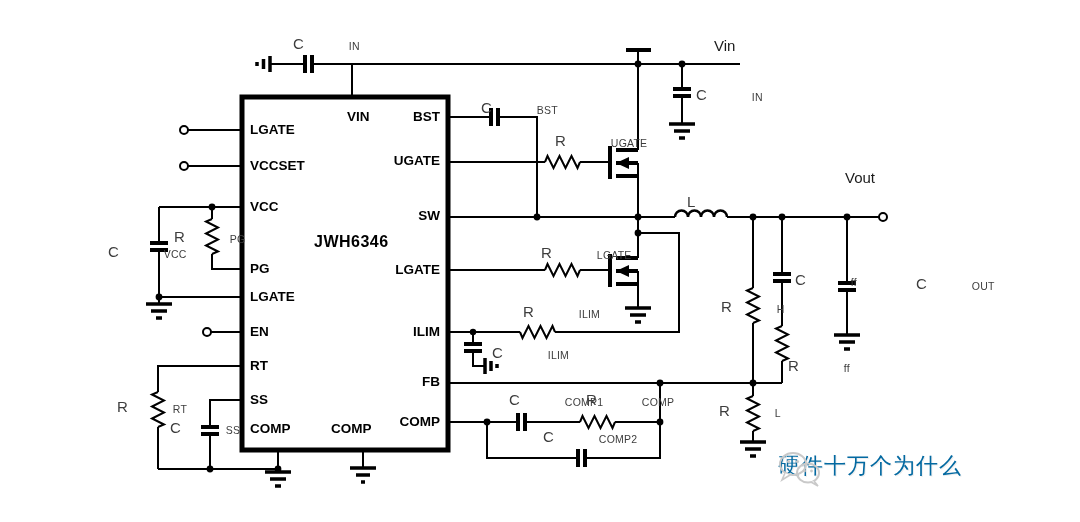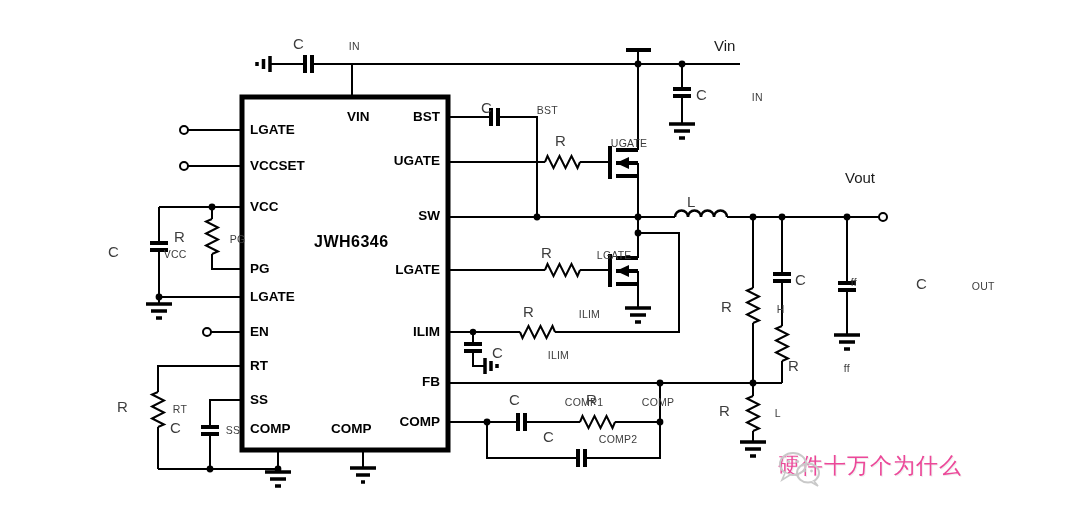--- a/index.html
+++ b/index.html
@@ -10,21 +10,21 @@
   svg{position:absolute;left:0;top:0;}
   .lbl{position:absolute;white-space:nowrap;line-height:16px;}
   .pin{font-weight:bold;font-size:13.5px;color:#000;}
   .pin-r{text-align:right;}
   .icname{font-weight:bold;font-size:16px;color:#000;letter-spacing:0.5px;}
   .comp{font-size:15px;color:#3d3d3d;}
   .comp .sub{font-size:10.5px;vertical-align:-0.05em;letter-spacing:0.2px;padding-left:45px;}
   .net{font-size:15px;color:#1a1a1a;}
   .watermark{
     position:absolute;left:778px;top:451px;display:flex;align-items:center;gap:6px;
-    color:#ec4899;font-size:22px;letter-spacing:1px;
+    color:#0369a1;font-size:22px;letter-spacing:1px;
     text-shadow:1px 1px 0 #efefef;
     user-select:none;
   }
 </style>
 </head>
 <body>
 
 <div id="canvas">
 
   <svg width="1080" height="522" viewBox="0 0 1080 522">

